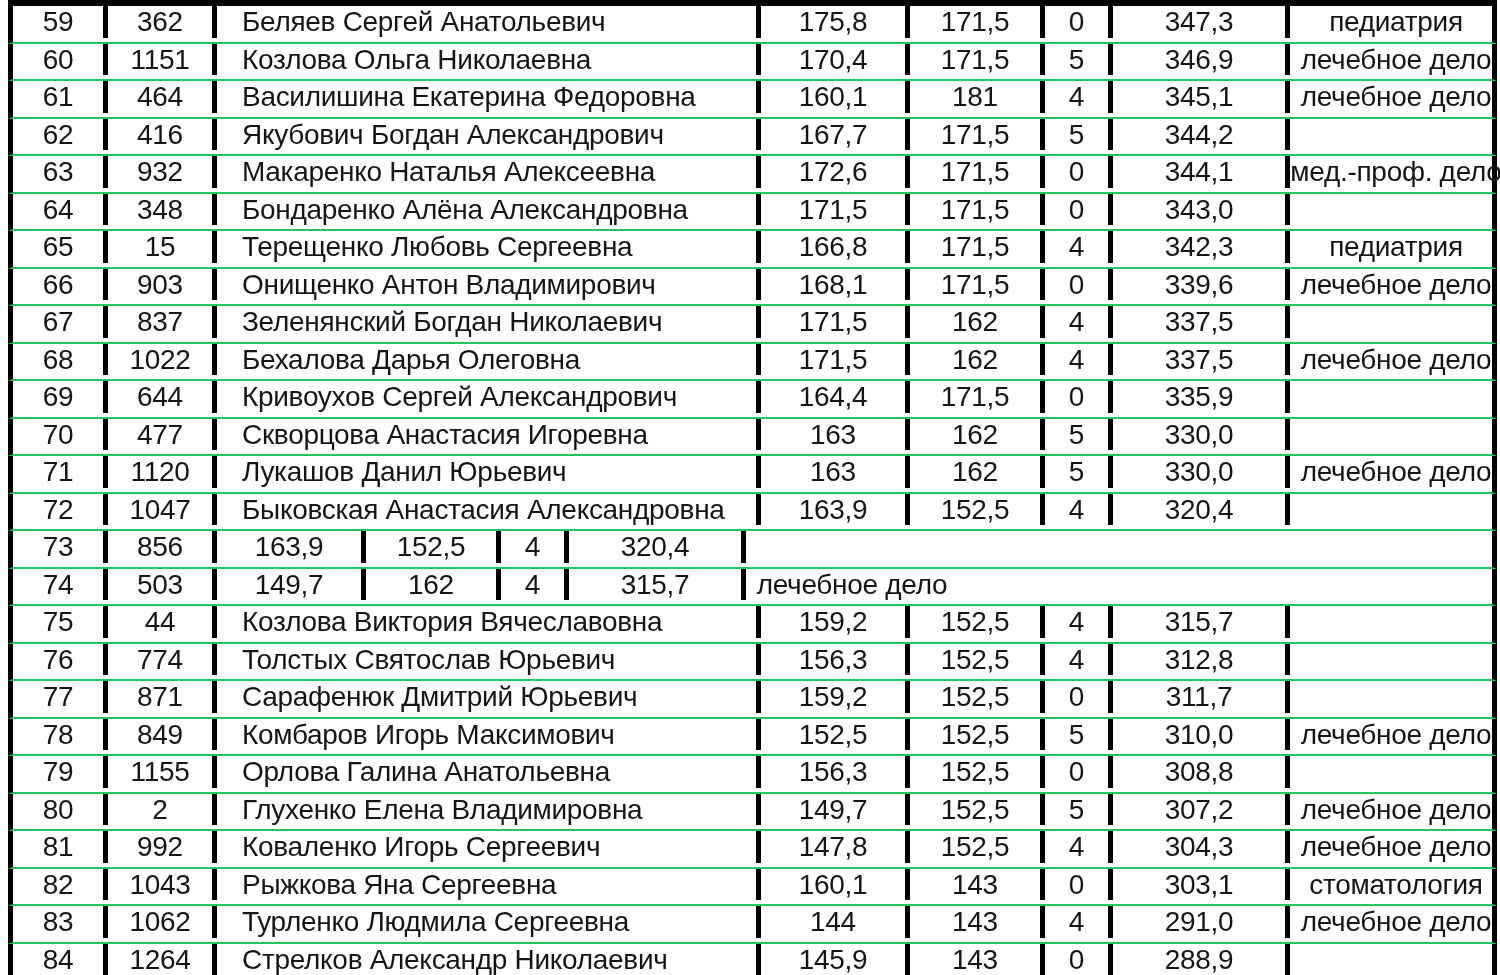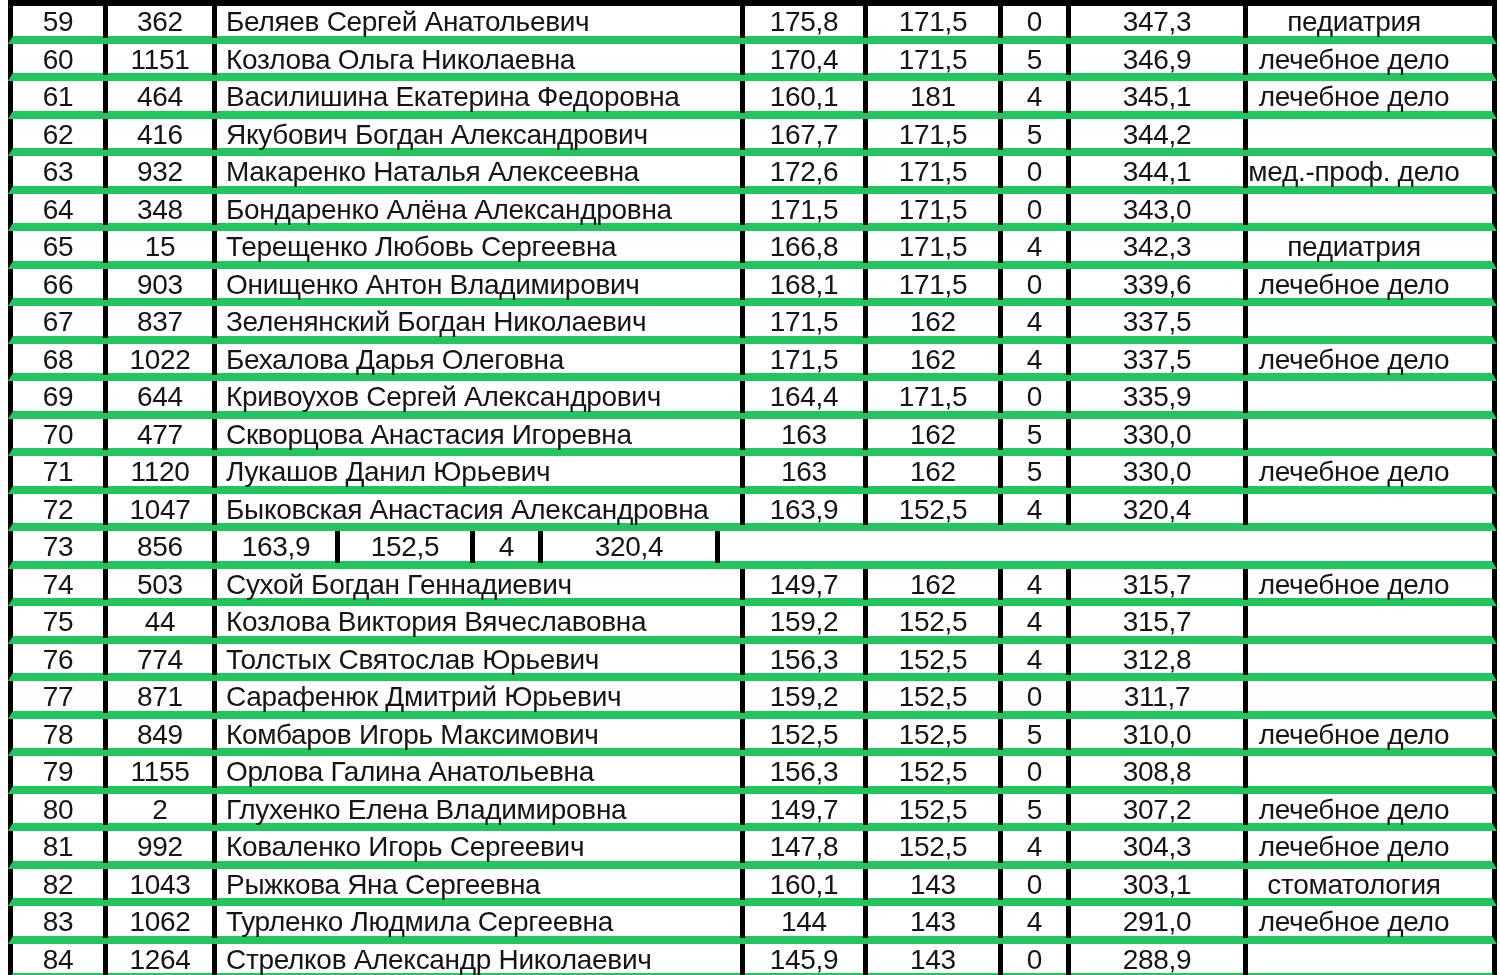--- a/index.html
+++ b/index.html
@@ -19,42 +19,42 @@
     left: 8px;
     top: 0;
     width: 1489px;
     border-top: 6px solid #000;
     box-sizing: border-box;
   }
   .row {
     display: flex;
     box-sizing: border-box;
     height: 37.5px;
-    border-bottom: 8px solid #22c55e;
+    border-bottom: 2px solid #22c55e;
     border-left: 5px solid #000;
     border-right: 5px solid #000;
     background: #ffffff;
   }
   .cell {
     box-sizing: border-box;
     border-right: 5px solid #000;
     height: 31.5px;
     line-height: 31.5px;
     font-size: 28px;
     color: #151515;
     letter-spacing: -0.3px;
     text-align: center;
     white-space: nowrap;
     overflow: hidden;
     flex: none;
   }
   .c-rank      { width: 95px;  }
   .c-id        { width: 109px; }
-  .c-name      { width: 528px; text-align: left; padding-left: 9px; }
-  .c-exam1     { width: 123px; }
+  .c-name      { width: 528px; text-align: left; padding-left: 9px; margin-left: 16px; }
+  .c-exam1     { width: 149px; }
   .c-exam2     { width: 135px; }
   .c-bonus     { width: 68px;  }
   .c-total     { width: 177px; }
   .c-specialty { width: 212px; border-right: none; }
 </style>
 </head>
 <body>
 
 <div class="results-table" id="results-table">
   <div class="row">
@@ -217,21 +217,20 @@
     <div class="cell c-exam1">163,9</div>
     <div class="cell c-exam2">152,5</div>
     <div class="cell c-bonus">4</div>
     <div class="cell c-total">320,4</div>
     <div class="cell c-specialty"></div>
   </div>
 
   <div class="row">
     <div class="cell c-rank">74</div>
     <div class="cell c-id">503</div>
-    <div class="cell c-name">Сухой Богдан Геннадиевич</div>
     <div class="cell c-exam1">149,7</div>
     <div class="cell c-exam2">162</div>
     <div class="cell c-bonus">4</div>
     <div class="cell c-total">315,7</div>
     <div class="cell c-specialty">лечебное дело</div>
   </div>
 
   <div class="row">
     <div class="cell c-rank">75</div>
     <div class="cell c-id">44</div>

